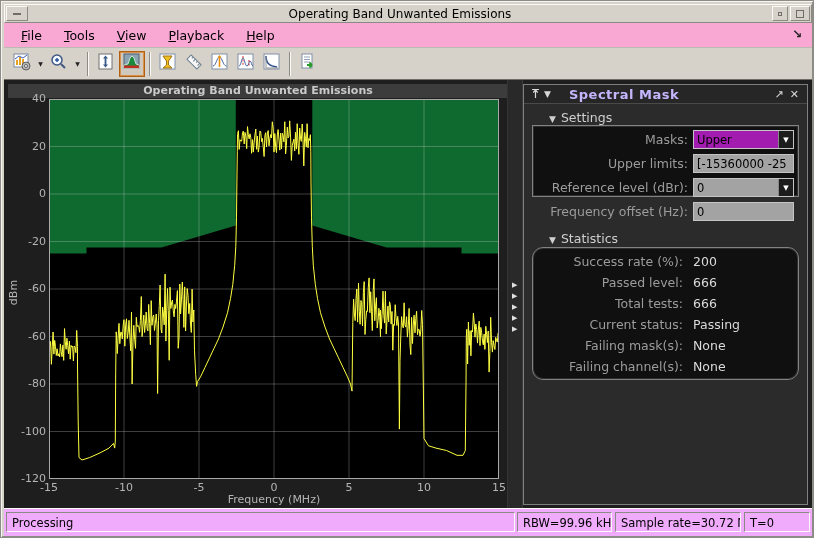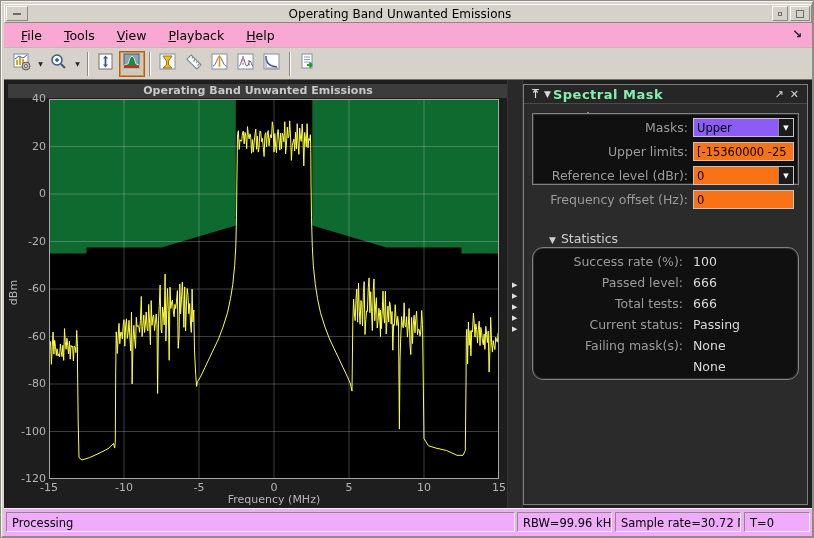--- a/index.html
+++ b/index.html
@@ -55,39 +55,39 @@
   .legend-text { color:#eaeaea; font-size:10.5px; white-space:nowrap; }
   
   .splitter { left:503px; top:0; width:16px; height:429px; background:#292929;
     border-left:1px solid #333; border-right:1px solid #3a3a3a; }
   .split-arrow { position:absolute; left:4px; font-size:7px; color:#e0e0e0; line-height:10px; }
   
   .panel { left:519px; top:4px; width:285px; height:421px; background:#2b2b2b;
     border:1px solid #7f7f7f; color:#d0d0d0; }
   .panel-header { height:19px; display:flex; align-items:center; padding:0 5px;
     background:#262626; border-bottom:1px solid #4a4a4a; }
-  .panel-title { font-size:13px; font-weight:bold; color:#86efac; margin-left:0; letter-spacing:0.5px; }
+  .panel-title { font-size:13px; font-weight:bold; color:#c4b5fd; margin-left:16px; letter-spacing:0.5px; }
   .hdr-ico { color:#d8d8d8; font-size:9px; margin:0 2px; }
   .hdr-right { margin-left:auto; display:flex; align-items:center; }
   .hdr-right .hdr-ico { font-size:11px; margin:0 3px; }
   .section-label { position:absolute; left:25px; font-size:12.5px; color:#cfcfcf; }
   .section-label .tri { font-size:9px; margin-right:5px; color:#cfcfcf; }
   .group-box { position:absolute; left:8px; width:267px; background:#101010;
     border:1px solid #828282; box-shadow: inset 0 0 0 1px #2e2e2e; padding-top:3px; }
   .prow { position:relative; height:24px; }
   .srow { position:relative; height:21px; }
   .prow .plabel, .srow .plabel { position:absolute; left:2px; width:153px; text-align:right;
     color:#9c9c9c; font-size:12.5px; top:3px; white-space:nowrap; }
   .srow .plabel { width:148px; }
   .srow .pvalue { position:absolute; left:160px; top:3px; color:#dadada; font-size:12.5px; }
   .ctl { position:absolute; left:160px; top:1px; width:101px; height:19px;
     font-size:11.5px; color:#000; border:1px solid #c4c4c4; display:flex; align-items:stretch; }
   .ctl .txt { flex:1; padding:2px 0 0 3px; overflow:hidden; white-space:nowrap; }
-  .ctl.white { background:#8b5cf6; }
-  .ctl.gray  { background:#f97316; }
+  .ctl.white { background:#a21caf; }
+  .ctl.gray  { background:#a3a3a3; }
   .ctl .arrow { width:15px; background:#1c1c1c; color:#fff; font-size:7px;
     display:flex; align-items:center; justify-content:center; border-left:1px solid #888; }
   
   .statusbar { left:3px; top:507px; width:808px; height:28px; background:#f0abfc;
     border-top:1px solid #fbfaf6; }
   .scell { position:absolute; top:3px; height:20px; font-size:11.5px; color:#000;
     padding:3px 0 0 5px; border:1px solid; border-color:#8c8a84 #fbfaf6 #fbfaf6 #8c8a84;
     white-space:nowrap; overflow:hidden; }
 </style>
 </head>
@@ -269,21 +269,21 @@
         <span class="panel-title">Spectral Mask</span>
         <span class="hdr-right">
           <span class="hdr-ico">↗</span>
           <span class="hdr-ico">✕</span>
         </span>
       </div>
 
       <div class="section-label" style="top:25px">
         <span class="tri">▼</span><span>Settings</span>
       </div>
-      <div class="group-box" style="top:28px; height:72px;" id="settings-box">
+      <div class="group-box" style="top:40px; height:72px;" id="settings-box">
           <div class="prow">
             <span class="plabel">Masks:</span>
             <div class="ctl white">
               <span class="txt">Upper</span>
               <span class="arrow">▼</span>
             </div>
           </div>
           <div class="prow">
             <span class="plabel">Upper limits:</span>
             <div class="ctl gray">
@@ -304,39 +304,40 @@
             </div>
           </div>
         </div>
 
       <div class="section-label" style="top:146px">
         <span class="tri">▼</span><span>Statistics</span>
       </div>
       <div class="group-box" style="top:162px; height:133px;border-radius:11px;" id="stats-box">
           <div class="srow">
             <span class="plabel">Success rate (%):</span>
-            <span class="pvalue">100</span>
+            <span class="pvalue">200</span>
           </div>
           <div class="srow">
             <span class="plabel">Passed level:</span>
             <span class="pvalue">666</span>
           </div>
           <div class="srow">
             <span class="plabel">Total tests:</span>
             <span class="pvalue">666</span>
           </div>
           <div class="srow">
             <span class="plabel">Current status:</span>
             <span class="pvalue">Passing</span>
           </div>
           <div class="srow">
             <span class="plabel">Failing mask(s):</span>
             <span class="pvalue">None</span>
           </div>
           <div class="srow">
+            <span class="plabel">Failing channel(s):</span>
             <span class="pvalue">None</span>
           </div>
         </div>
     </div>
   </div>
 
   <div class="abs statusbar">
     <div class="scell" style="left:2px; width:509px;">Processing</div>
     <div class="scell" style="left:513px; width:95px;">RBW=99.96 kHz</div>
     <div class="scell" style="left:611px; width:126px;">Sample rate=30.72 MHz</div>

